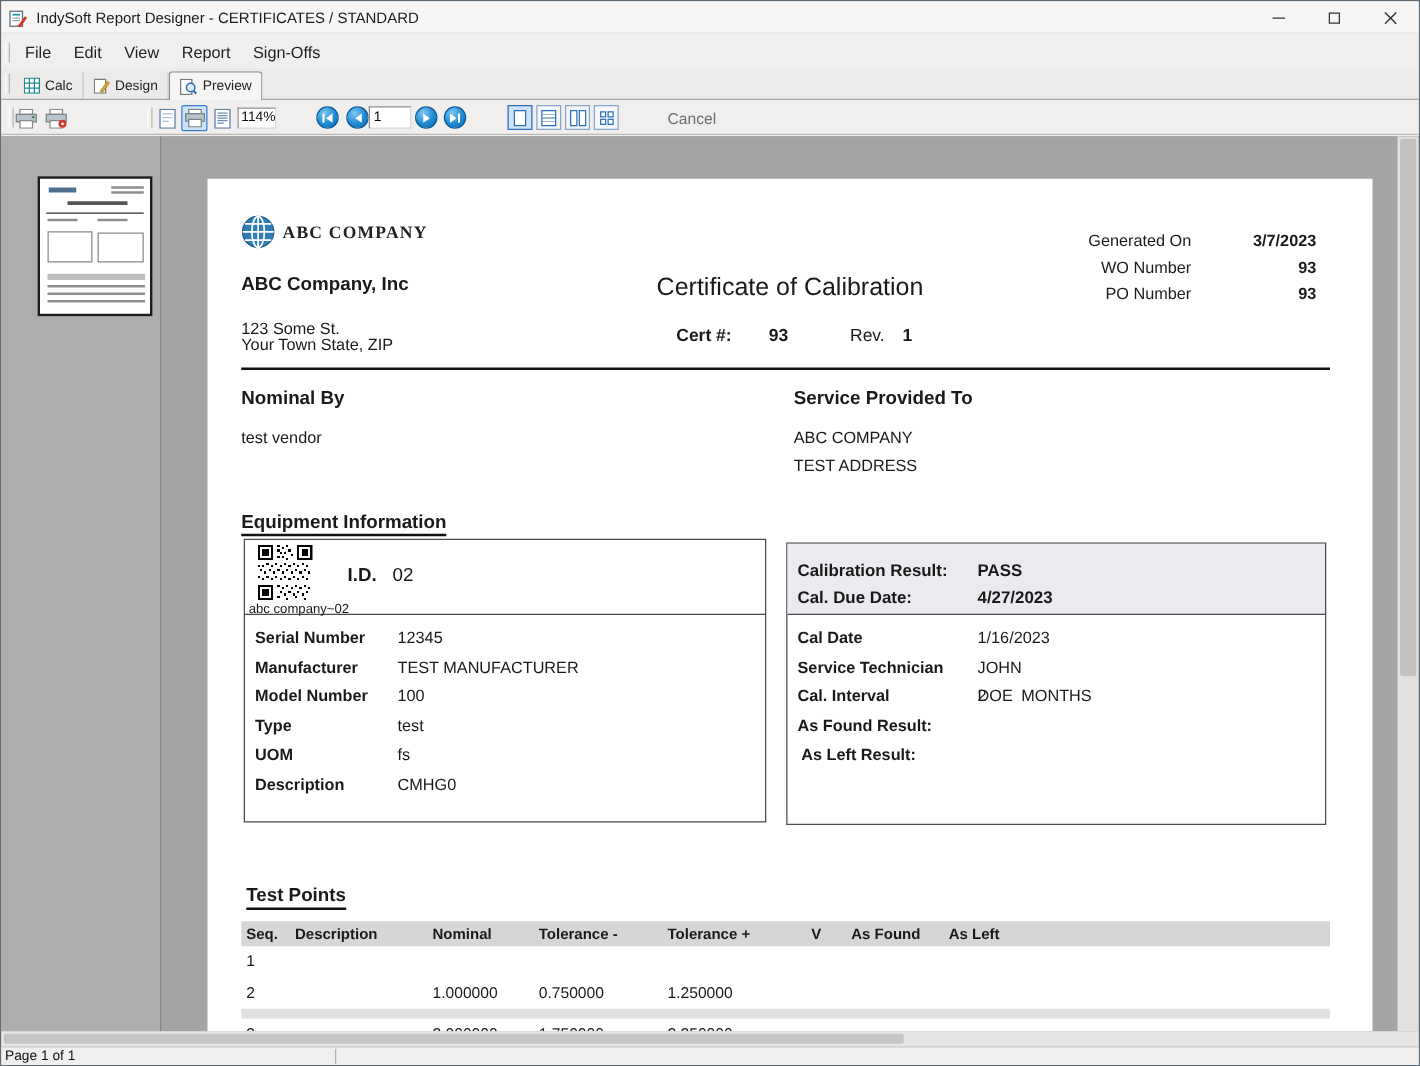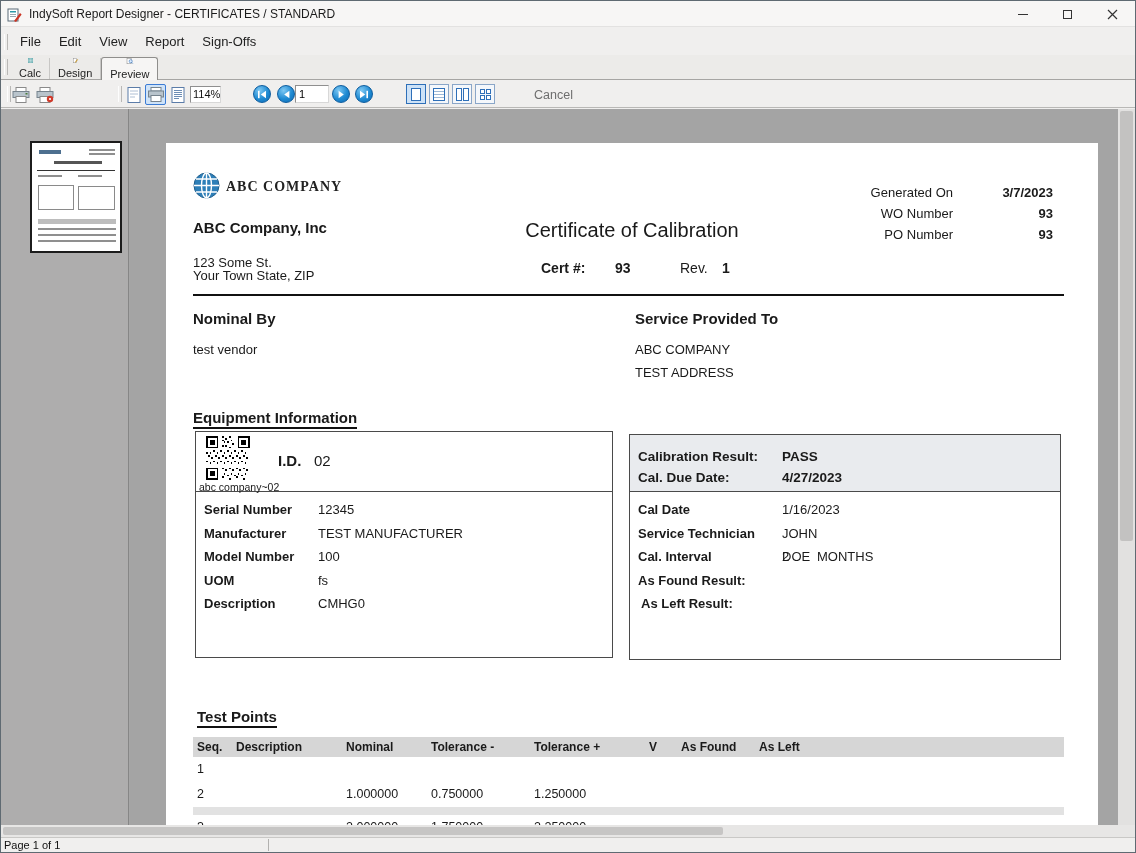--- a/index.html
+++ b/index.html
@@ -16,21 +16,21 @@
   .glyph-min { width:10px; height:1px; background:#333; display:block; }
   .glyph-max { width:9px; height:9px; border:1px solid #333; display:block; }
 
   
   .menubar { position:absolute; top:27px; left:0; right:0; height:27px; display:flex; align-items:center; background:#f0efee; }
   .grip { width:4px; height:16px; border-left:1px solid #fdfdfd; border-right:1px solid #b9b8b6; margin:0 3px; }
   .menu-item { padding:3px 9px; font-size:13px; color:#222; }
 
   
   .tabbar { position:absolute; top:54px; left:0; right:0; height:25px; background:#ecebe9; border-bottom:1px solid #a6a5a3; display:flex; align-items:flex-end; }
-  .tab { display:flex; align-items:center; gap:4px; height:21px; padding:0 8px; font-size:11px; color:#222; border-right:1px solid #c8c7c5;flex-direction:column; }
+  .tab { display:flex; align-items:center; gap:4px; height:21px; padding:0 8px; font-size:11px; color:#222; border-right:1px solid #c8c7c5; }
   .tab.active { background:#f6f5f4; border:1px solid #8f8e8c; border-bottom:none; height:23px; margin-bottom:-1px; border-radius:3px 3px 0 0; }
 
   
   .toolbar { position:absolute; top:80px; left:0; right:0; height:27px; background:#f0efee; border-bottom:1px solid #b9b8b6; }
   .toolbar .grip { position:absolute; top:5px; }
   .tbtn { position:absolute; top:3px; width:22px; height:21px; display:flex; align-items:center; justify-content:center; border:1px solid transparent; border-radius:2px; }
   .pbtn { position:absolute; top:3px; width:21px; height:21px; display:flex; align-items:center; justify-content:center; border:1px solid transparent; border-radius:2px; }
   .pbtn.selected { border:1px solid #3b7bd4; background:#cfe3f8; }
   .zoom-box { position:absolute; left:189px; top:5px; width:31px; height:17px; background:#fff; border:1px solid #8f8f8f; border-right-color:#d8d8d8; border-bottom-color:#d8d8d8; font-size:11px; line-height:15px; padding-left:2px; color:#111; overflow:hidden; }
   .navbtn { position:absolute; top:4px; width:18px; height:18px; border-radius:50%; border:1px solid #0c5c9e;
@@ -401,20 +401,21 @@
               </g>
             </svg>
             <span class="id-label">I.D.</span>
             <span class="id-value">02</span>
             <span class="qr-caption">abc company~02</span>
           </div>
           <div class="eq-rows">
             <div class="eq-row"><span class="lab">Serial Number</span><span>12345</span></div>
             <div class="eq-row"><span class="lab">Manufacturer</span><span>TEST MANUFACTURER</span></div>
             <div class="eq-row"><span class="lab">Model Number</span><span>100</span></div>
+            <div class="eq-row"><span class="lab">Type</span><span>test</span></div>
             <div class="eq-row"><span class="lab">UOM</span><span>fs</span></div>
             <div class="eq-row"><span class="lab">Description</span><span>CMHG0</span></div>
           </div>
         </div>
 
         <div class="cal-box">
           <div class="cal-header">
             <div class="cal-hrow"><span class="lab">Calibration Result:</span><span>PASS</span></div>
             <div class="cal-hrow"><span class="lab">Cal. Due Date:</span><span>4/27/2023</span></div>
           </div>

